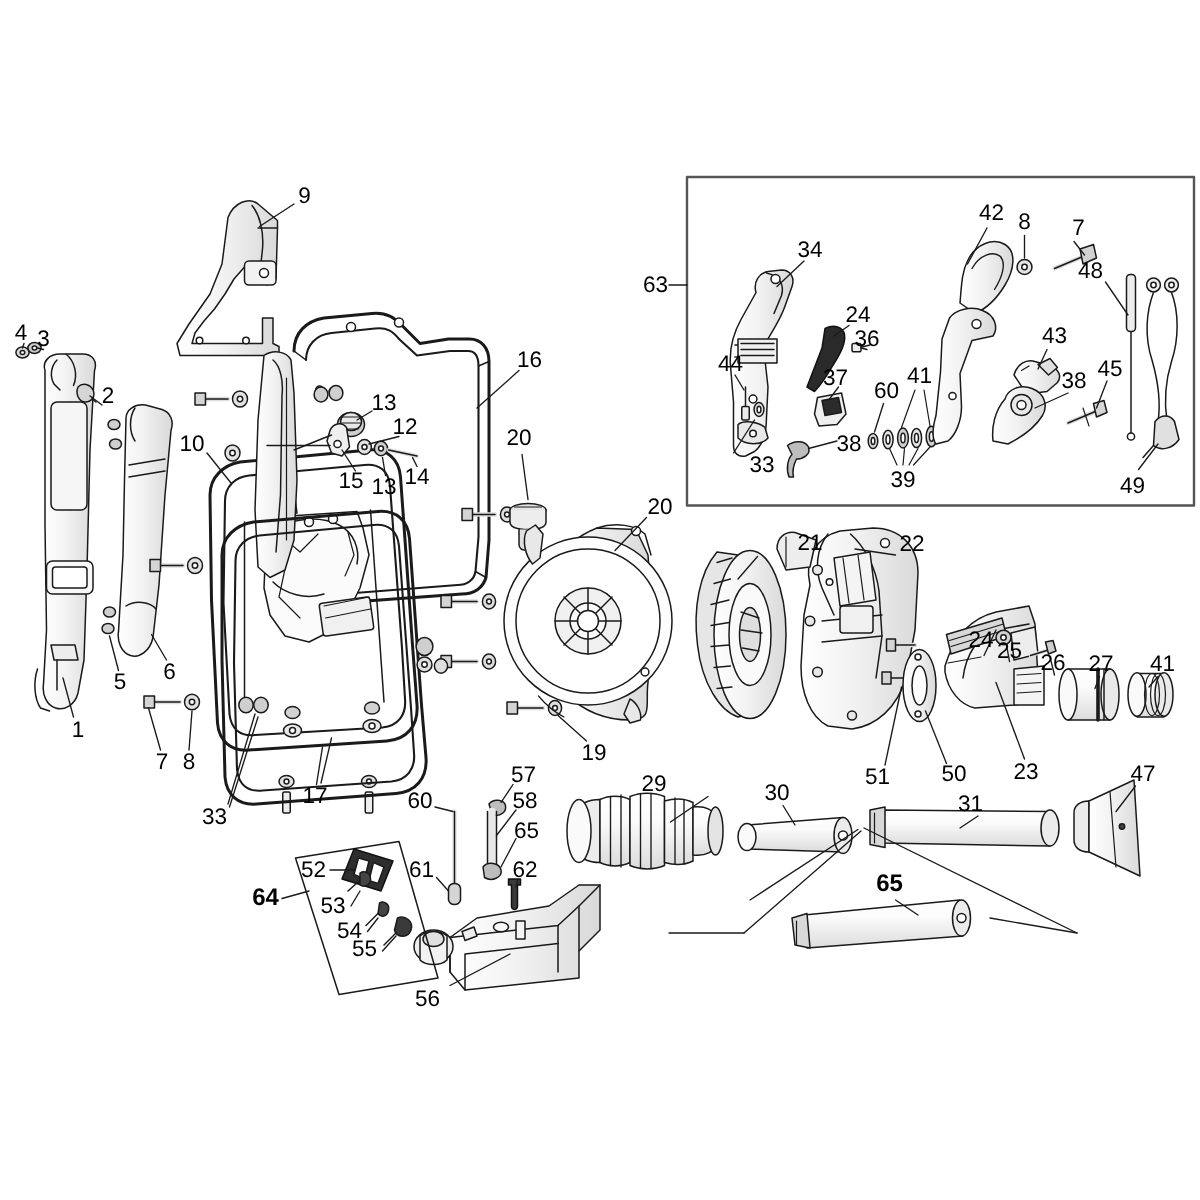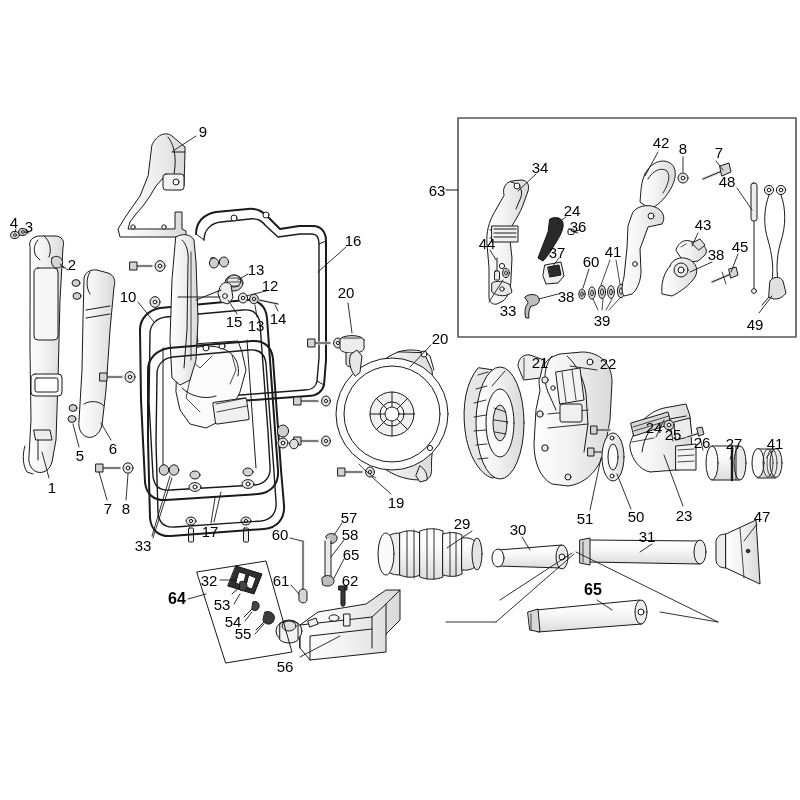--- a/index.html
+++ b/index.html
@@ -700,21 +700,21 @@
   <div class="lbl" style="left:396px;top:502px">19</div>
   <div class="lbl" style="left:440px;top:338px">20</div>
   <div class="lbl" style="left:540px;top:362px">21</div>
   <div class="lbl" style="left:608px;top:363px">22</div>
   <div class="lbl" style="left:684px;top:515px">23</div>
   <div class="lbl" style="left:654px;top:427px">24</div>
   <div class="lbl" style="left:673px;top:434px">25</div>
   <div class="lbl" style="left:702px;top:442px">26</div>
   <div class="lbl" style="left:734px;top:443px">27</div>
   <div class="lbl" style="left:775px;top:443px">41</div>
-  <div class="lbl" style="left:462px;top:523px">29</div>
+  <div class="lbl" style="left:436px;top:523px">29</div>
   <div class="lbl" style="left:518px;top:529px">30</div>
   <div class="lbl" style="left:647px;top:536px">31</div>
   <div class="lbl" style="left:487px;top:243px">44</div>
   <div class="lbl" style="left:508px;top:310px">33</div>
   <div class="lbl" style="left:540px;top:167px">34</div>
   <div class="lbl" style="left:572px;top:210px">24</div>
   <div class="lbl" style="left:578px;top:226px">36</div>
   <div class="lbl" style="left:557px;top:252px">37</div>
   <div class="lbl" style="left:566px;top:296px">38</div>
   <div class="lbl" style="left:602px;top:320px">39</div>
@@ -723,21 +723,21 @@
   <div class="lbl" style="left:661px;top:142px">42</div>
   <div class="lbl" style="left:703px;top:224px">43</div>
   <div class="lbl" style="left:716px;top:254px">38</div>
   <div class="lbl" style="left:740px;top:246px">45</div>
   <div class="lbl" style="left:143px;top:545px">33</div>
   <div class="lbl" style="left:762px;top:516px">47</div>
   <div class="lbl" style="left:727px;top:181px">48</div>
   <div class="lbl" style="left:755px;top:324px">49</div>
   <div class="lbl" style="left:636px;top:516px">50</div>
   <div class="lbl" style="left:585px;top:518px">51</div>
-  <div class="lbl" style="left:209px;top:580px">32</div>
+  <div class="lbl" style="left:209px;top:580px">52</div>
   <div class="lbl" style="left:222px;top:604px">53</div>
   <div class="lbl" style="left:233px;top:621px">54</div>
   <div class="lbl" style="left:243px;top:633px">55</div>
   <div class="lbl" style="left:285px;top:666px">56</div>
   <div class="lbl" style="left:349px;top:517px">57</div>
   <div class="lbl" style="left:350px;top:534px">58</div>
   <div class="lbl" style="left:351px;top:554px">65</div>
   <div class="lbl" style="left:280px;top:534px">60</div>
   <div class="lbl" style="left:281px;top:580px">61</div>
   <div class="lbl" style="left:350px;top:580px">62</div>

